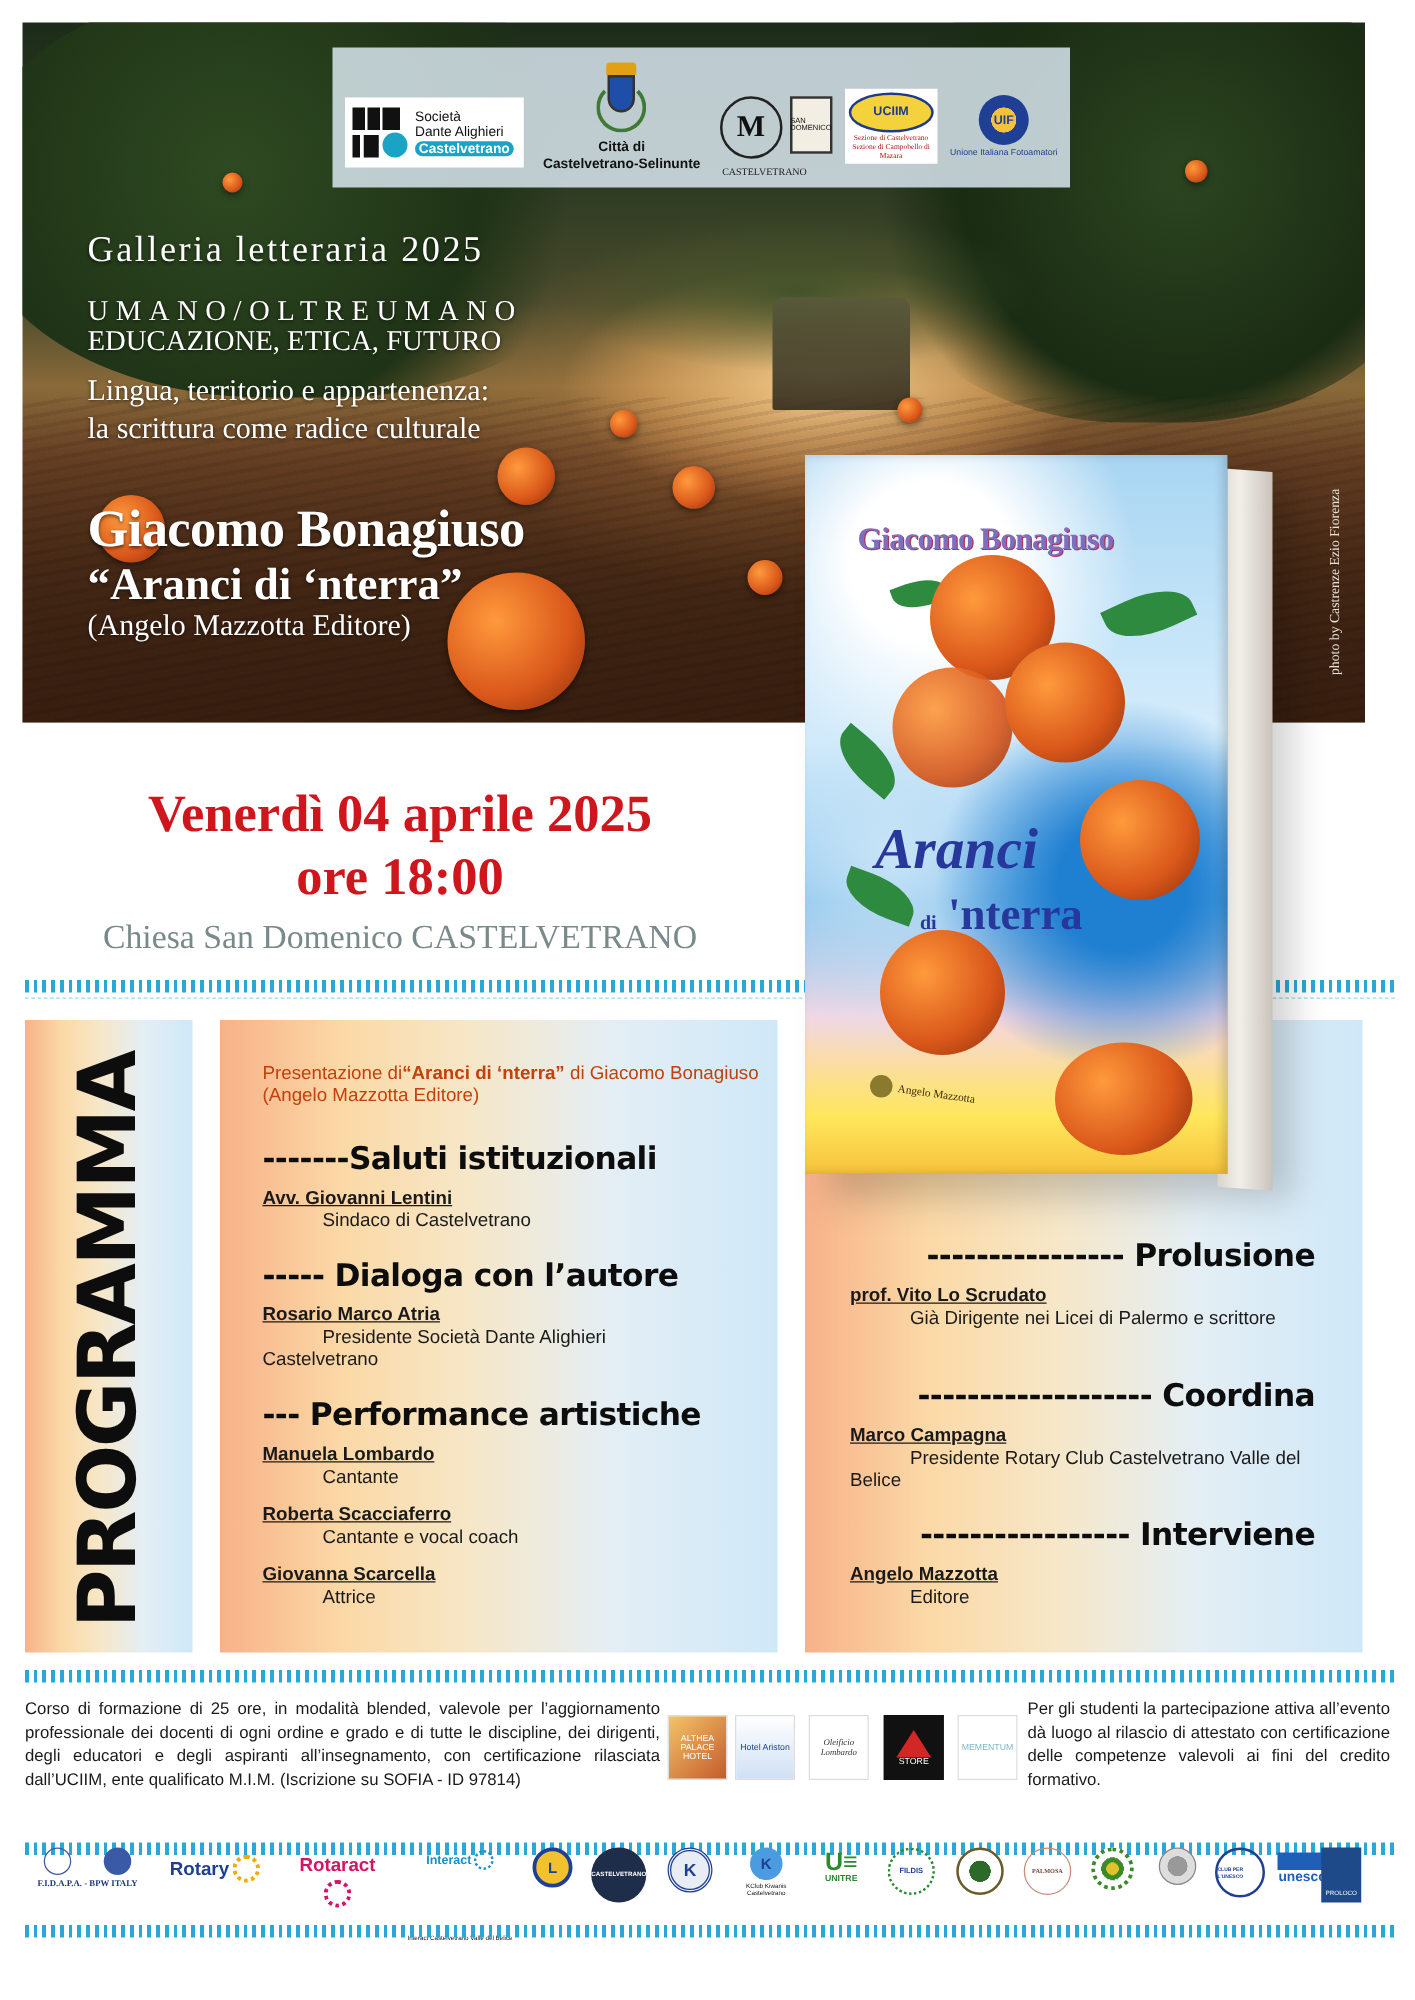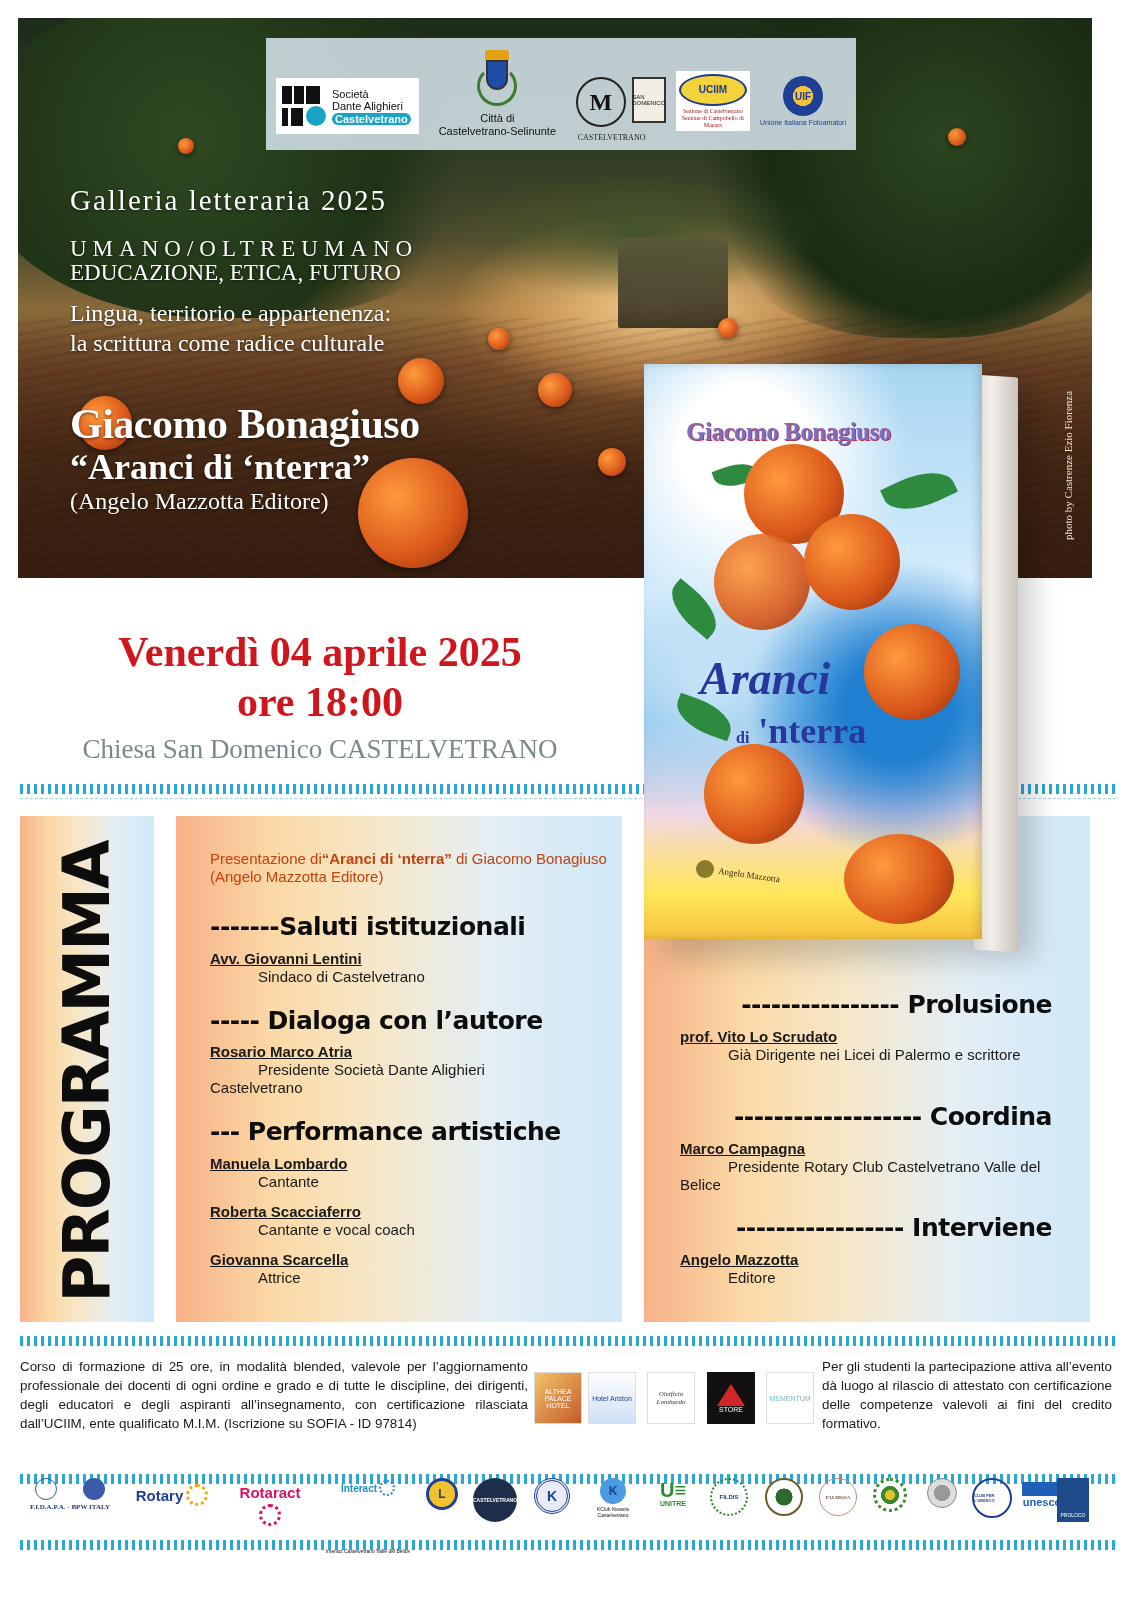--- a/index.html
+++ b/index.html
@@ -36,21 +36,21 @@
   .dante-mark { width: 44px; height: 44px; position: relative; }
   .dante-mark .blk { position: absolute; background: #111; }
   .dante-mark .circ { position: absolute; right: 0; bottom: 2px; width: 20px; height: 20px; border-radius: 50%; background: #1aa3c4; }
   .dante-text { font-size: 11px; line-height: 12px; color: #111; }
   .dante-text .city { color: #fff; background: #1aa3c4; font-weight: bold; padding: 0 3px; border-radius: 6px; display: inline-block; margin-top: 1px; }
   .logo-city { width: 140px; display: flex; flex-direction: column; align-items: center; }
   .crest { width: 40px; height: 62px; position: relative; }
   .crest .crown { position: absolute; left: 8px; top: 0; width: 24px; height: 10px; background: #e2a114; border-radius: 3px 3px 0 0; }
   .crest .shield { position: absolute; left: 9px; top: 10px; width: 22px; height: 30px; background: #1e4ea8; border-radius: 0 0 11px 11px; border: 2px solid #333; }
   .crest .wreath { position: absolute; left: 0; top: 16px; width: 40px; height: 40px; border-radius: 50%; border: 3px solid #3d7a33; border-top-color: transparent; }
-  .city-text { font-size: 11px; font-weight: normal; text-align: center; line-height: 13px; color: #111; }
+  .city-text { font-size: 11px; font-weight: bold; text-align: center; line-height: 13px; color: #111; }
   .logo-seal { width: 50px; height: 50px; border-radius: 50%; border: 2px solid #222; display: flex; align-items: center; justify-content: center; font-family: "Liberation Serif", serif; font-size: 24px; font-weight: bold; margin-top: 16px; }
   .logo-chiesa { width: 34px; height: 46px; border: 2px solid #333; background: #f2eee4; margin-top: 16px; display:flex; align-items:center; justify-content:center; font-size: 6px; }
   .seal-cap { position: absolute; font-family: "Liberation Serif", serif; font-size: 8px; color: #222; }
   .logo-uciim { width: 76px; height: 60px; background: #fff; display: flex; flex-direction: column; align-items: center; justify-content: center; margin-top: 14px; }
   .uciim-oval { width: 68px; height: 32px; border-radius: 50%; border: 2px solid #1e3a8a; background: #f4d23c; display: flex; align-items: center; justify-content: center; font-size: 10px; font-weight: bold; color: #1e3a8a; }
   .uciim-cap { font-family: "Liberation Serif", serif; font-size: 6px; color: #a11; text-align: center; line-height: 7px; margin-top: 2px; }
   .logo-uif { display: flex; flex-direction: column; align-items: center; margin-top: 14px; }
   .uif-circle { width: 40px; height: 40px; border-radius: 50%; background: radial-gradient(circle at 50% 50%, #f6c23c 0 35%, #1f3f94 36%); display: flex; align-items: center; justify-content: center; font-size: 10px; font-weight: bold; color: #1f3f94; }
   .uif-cap { font-size: 7px; color: #1f3f94; margin-top: 3px; white-space: nowrap; }
 

